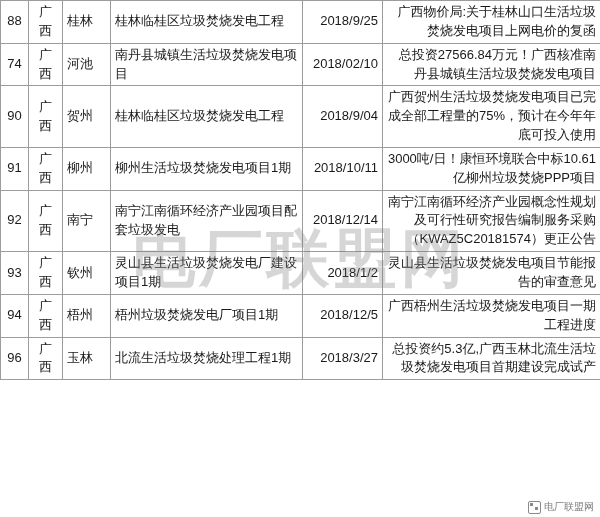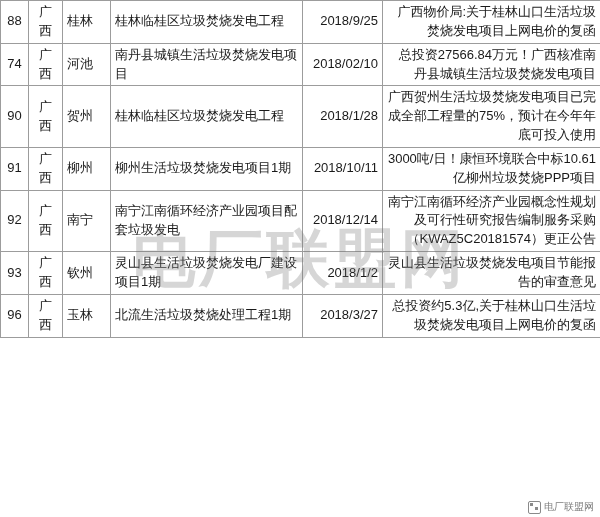--- a/index.html
+++ b/index.html
@@ -162,21 +162,21 @@
         <td class="note">总投资27566.84万元！广西核准南丹县城镇生活垃圾焚烧发电项目</td>
       </tr>
       <tr>
         <td class="num">90</td>
         <td class="prov">
           <span class="ch">广</span>
           <span class="ch">西</span>
         </td>
         <td class="city">贺州</td>
         <td class="proj">桂林临桂区垃圾焚烧发电工程</td>
-        <td class="date">2018/1/28</td>
+        <td class="date">2018/9/04</td>
         <td class="note">广西贺州生活垃圾焚烧发电项目已完成全部工程量的75%，预计在今年年底可投入使用</td>
       </tr>
       <tr>
         <td class="num">91</td>
         <td class="prov">
           <span class="ch">广</span>
           <span class="ch">西</span>
         </td>
         <td class="city">柳州</td>
         <td class="proj">柳州生活垃圾焚烧发电项目1期</td>
@@ -199,29 +199,40 @@
         <td class="prov">
           <span class="ch">广</span>
           <span class="ch">西</span>
         </td>
         <td class="city">钦州</td>
         <td class="proj">灵山县生活垃圾焚烧发电厂建设项目1期</td>
         <td class="date">2018/1/2</td>
         <td class="note">灵山县生活垃圾焚烧发电项目节能报告的审查意见</td>
       </tr>
       <tr>
+        <td class="num">94</td>
+        <td class="prov">
+          <span class="ch">广</span>
+          <span class="ch">西</span>
+        </td>
+        <td class="city">梧州</td>
+        <td class="proj">梧州垃圾焚烧发电厂项目1期</td>
+        <td class="date">2018/12/5</td>
+        <td class="note">广西梧州生活垃圾焚烧发电项目一期工程进度</td>
+      </tr>
+      <tr>
         <td class="num">96</td>
         <td class="prov">
           <span class="ch">广</span>
           <span class="ch">西</span>
         </td>
         <td class="city">玉林</td>
         <td class="proj">北流生活垃圾焚烧处理工程1期</td>
         <td class="date">2018/3/27</td>
-        <td class="note">总投资约5.3亿,关于桂林山口生活垃圾焚烧发电项目上网电价的复函</td>
+        <td class="note">总投资约5.3亿,广西玉林北流生活垃圾焚烧发电项目首期建设完成试产</td>
       </tr>
     </tbody>
   </table>
 
   <div class="watermark">
     <span>电厂联盟网</span>
   </div>
 
   <div class="corner-mark">
     <span class="qr"></span>

